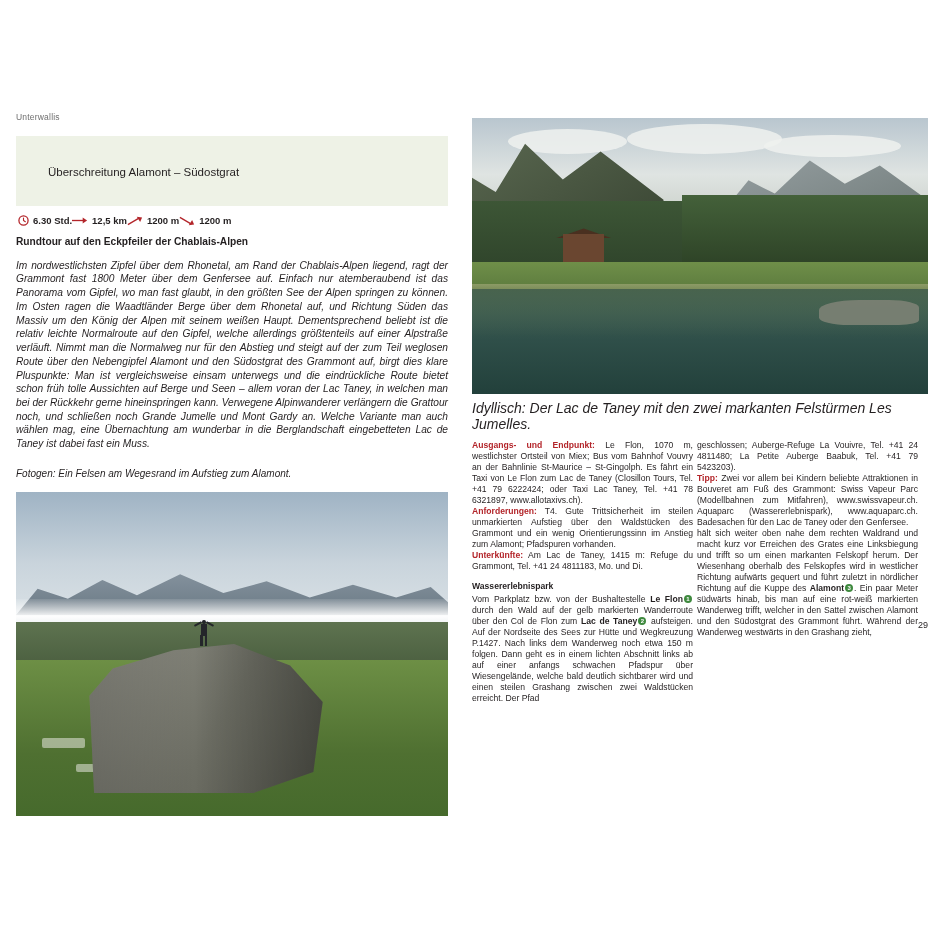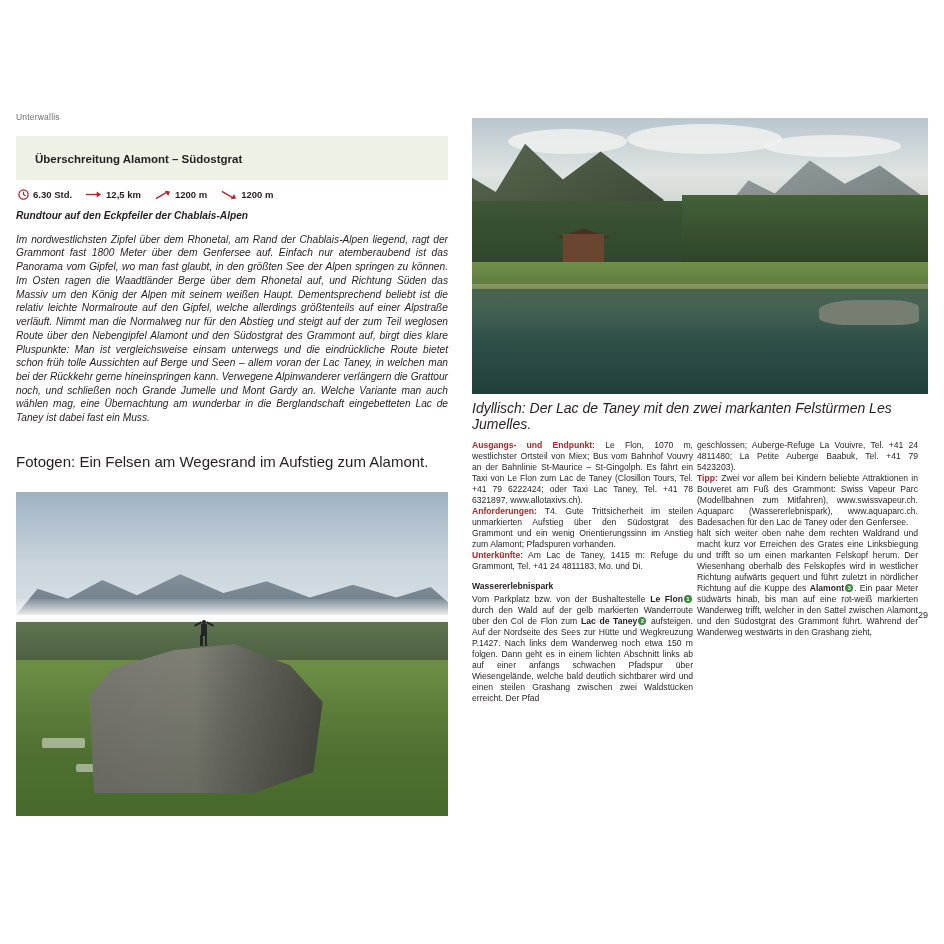--- a/index.html
+++ b/index.html
@@ -32,57 +32,56 @@
   .title-main {
     font-size: 19px;
     font-weight: bold;
     color: #b3252a;
     line-height: 1.1;
     margin: 0 0 5px 0;
     letter-spacing: -.2px;
   }
   .title-sub {
     font-size: 11.5px;
-    font-weight: bold;
-    color: #231f20;
-    margin: 5px;
+    font-weight: normal;
+    color: #231f20;
+    margin: 18px;
   }
   .facts {
     display: flex;
     align-items: center;
-    gap: 14px;
     padding: 9px 2px 2px 2px;
     font-size: 9.5px;
     font-weight: bold;
     color: #231f20;
   }
   .fact { display: flex; align-items: center; gap: 4px; white-space: nowrap; }
   .fact .glyph { color: #b3252a; font-size: 10px; line-height: 1; }
   .fact .glyph svg { display: block; }
 
   .lead {
     margin-top: 7px;
     font-size: 10.2px;
     line-height: 1.33;
-    font-style: italic;
     font-weight: bold;
     color: #231f20;
   }
   .body-italic {
     font-size: 10.2px;
     line-height: 1.345;
     font-style: italic;
     color: #231f20;
     text-align: justify;
     margin-top: 1px;
   }
   .caption-italic {
-    font-size: 15px;
-    color: #231f20;
-    margin-top: 28px;
+    font-size: 10px;
+    font-style: italic;
+    color: #231f20;
+    margin-top: 17px;
   }
 
   
   .photo-left {
     position: absolute;
     left: 16px; top: 492px;
     width: 432px; height: 324px;
     overflow: hidden;
   }
 
@@ -136,21 +135,21 @@
     color: #fff;
     font-size: 6px;
     line-height: 8px;
     text-align: center;
     font-weight: bold;
     vertical-align: 1px;
     margin: 0 1px;
   }
   .pagenum {
     position: absolute;
-    right: 16px; bottom: 124px;
+    right: 16px; bottom: 114px;
     font-size: 9px;
     color: #231f20;
   }
 
   
   .ph { position: relative; width: 100%; height: 100%; }
 
   
   .r-sky { position:absolute; left:0; top:0; width:100%; height:34%;
     background: linear-gradient(#b9c6cf, #dfe4e2 60%, #cdd3cd); }
@@ -306,21 +305,21 @@
   </div>
   <div class="photo-right-caption">Idyllisch: Der Lac de Taney mit den zwei markanten Felstürmen Les Jumelles.</div>
 
   <div class="right-cols">
 
     <div class="col">
       <p>
         <span class="lbl">Ausgangs- und Endpunkt:</span><span> Le Flon, 1070 m, westlichster Ortsteil von Miex; Bus vom Bahnhof Vouvry an der Bahnlinie St-Maurice – St-Gingolph. Es fährt ein Taxi von Le Flon zum Lac de Taney (Closillon Tours, Tel. +41 79 6222424; oder Taxi Lac Taney, Tel. +41 78 6321897, www.allotaxivs.ch).</span>
       </p>
       <p>
-        <span class="lbl">Anforderungen:</span><span> T4. Gute Trittsicherheit im steilen unmarkierten Aufstieg über den Südostgrat des Grammont und ein wenig Orientierungssinn im Anstieg zum Alamont; Pfadspuren vorhanden.</span>
+        <span class="lbl">Anforderungen:</span><span> T4. Gute Trittsicherheit im steilen unmarkierten Aufstieg über den Waldstücken des Grammont und ein wenig Orientierungssinn im Anstieg zum Alamont; Pfadspuren vorhanden.</span>
       </p>
       <p>
         <span class="lbl">Unterkünfte:</span><span> Am Lac de Taney, 1415 m: Refuge du Grammont, Tel. +41 24 4811183, Mo. und Di.</span>
       </p>
       <p class="section-head">Wassererlebnispark</p>
       <p>
         <span>Vom Parkplatz bzw. von der Bushaltestelle </span><span class="bold">Le Flon</span><span class="num">1</span><span> durch den Wald auf der gelb markierten Wanderroute über den Col de Flon zum </span><span class="bold">Lac de Taney</span><span class="num">2</span><span> aufsteigen. Auf der Nordseite des Sees zur Hütte und Wegkreuzung P.1427. Nach links dem Wanderweg noch etwa 150 m folgen. Dann geht es in einem lichten Abschnitt links ab auf einer anfangs schwachen Pfadspur über Wiesengelände, welche bald deutlich sichtbarer wird und einen steilen Grashang zwischen zwei Waldstücken erreicht. Der Pfad</span>
       </p>
     </div>
 

